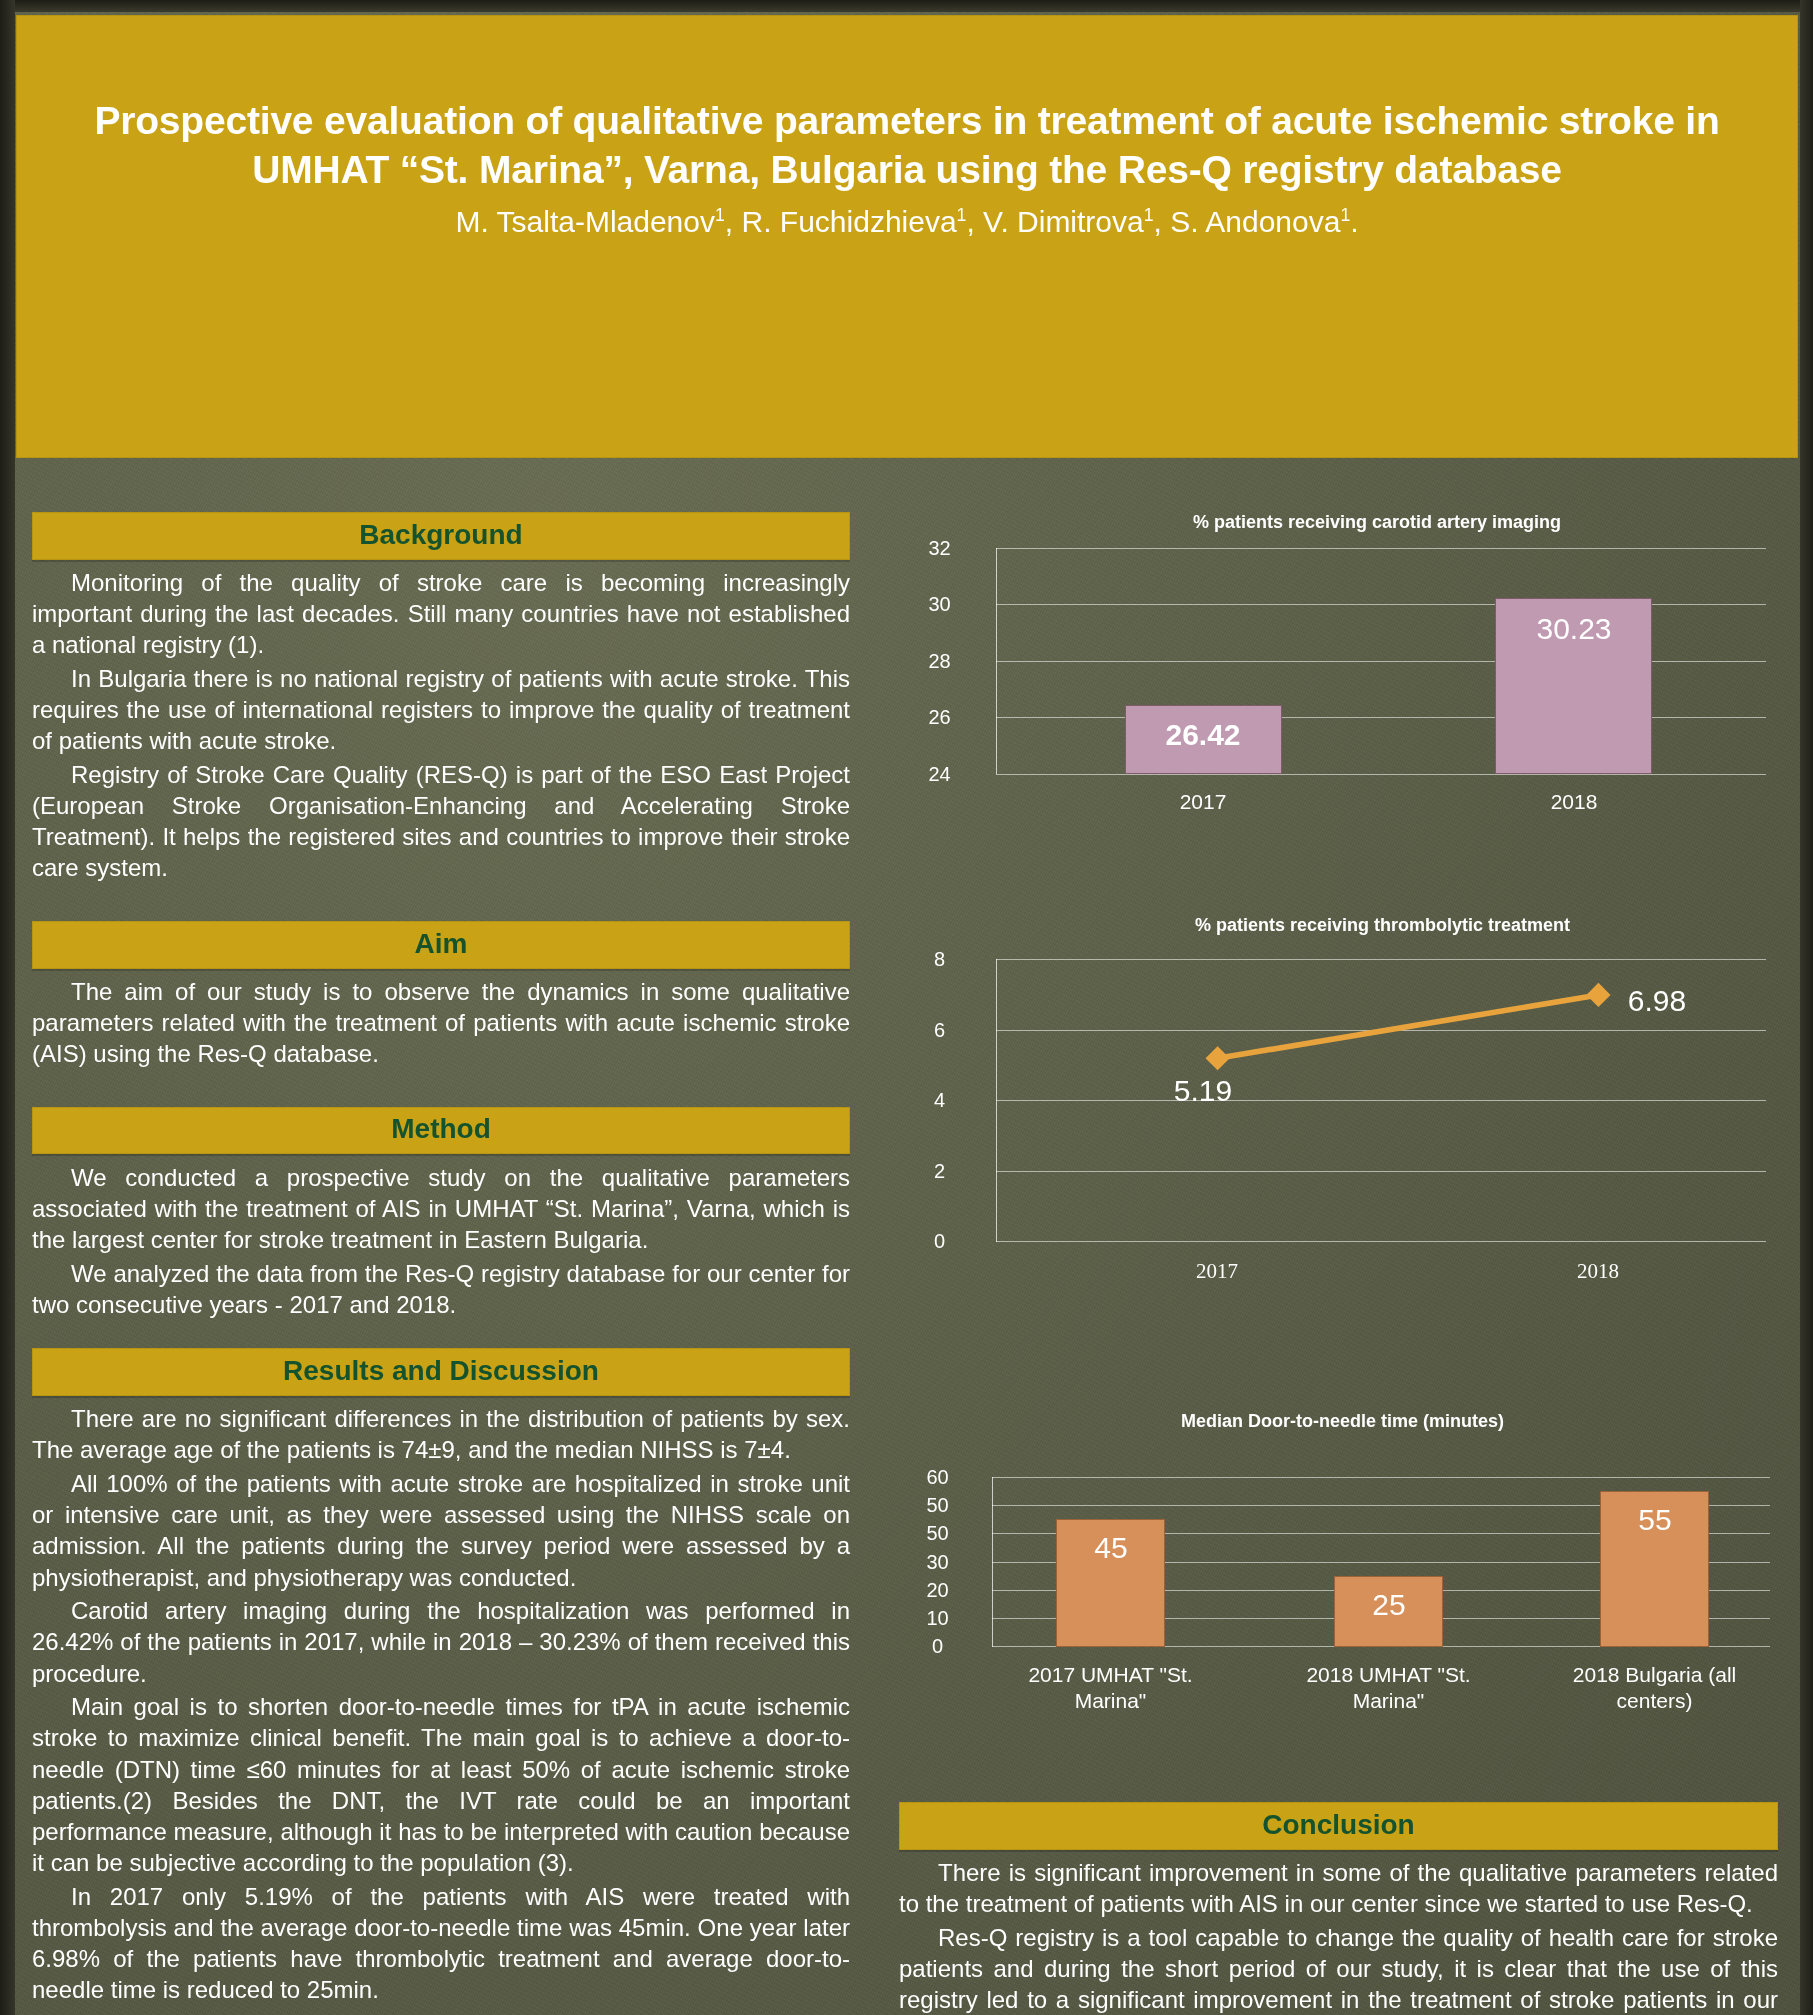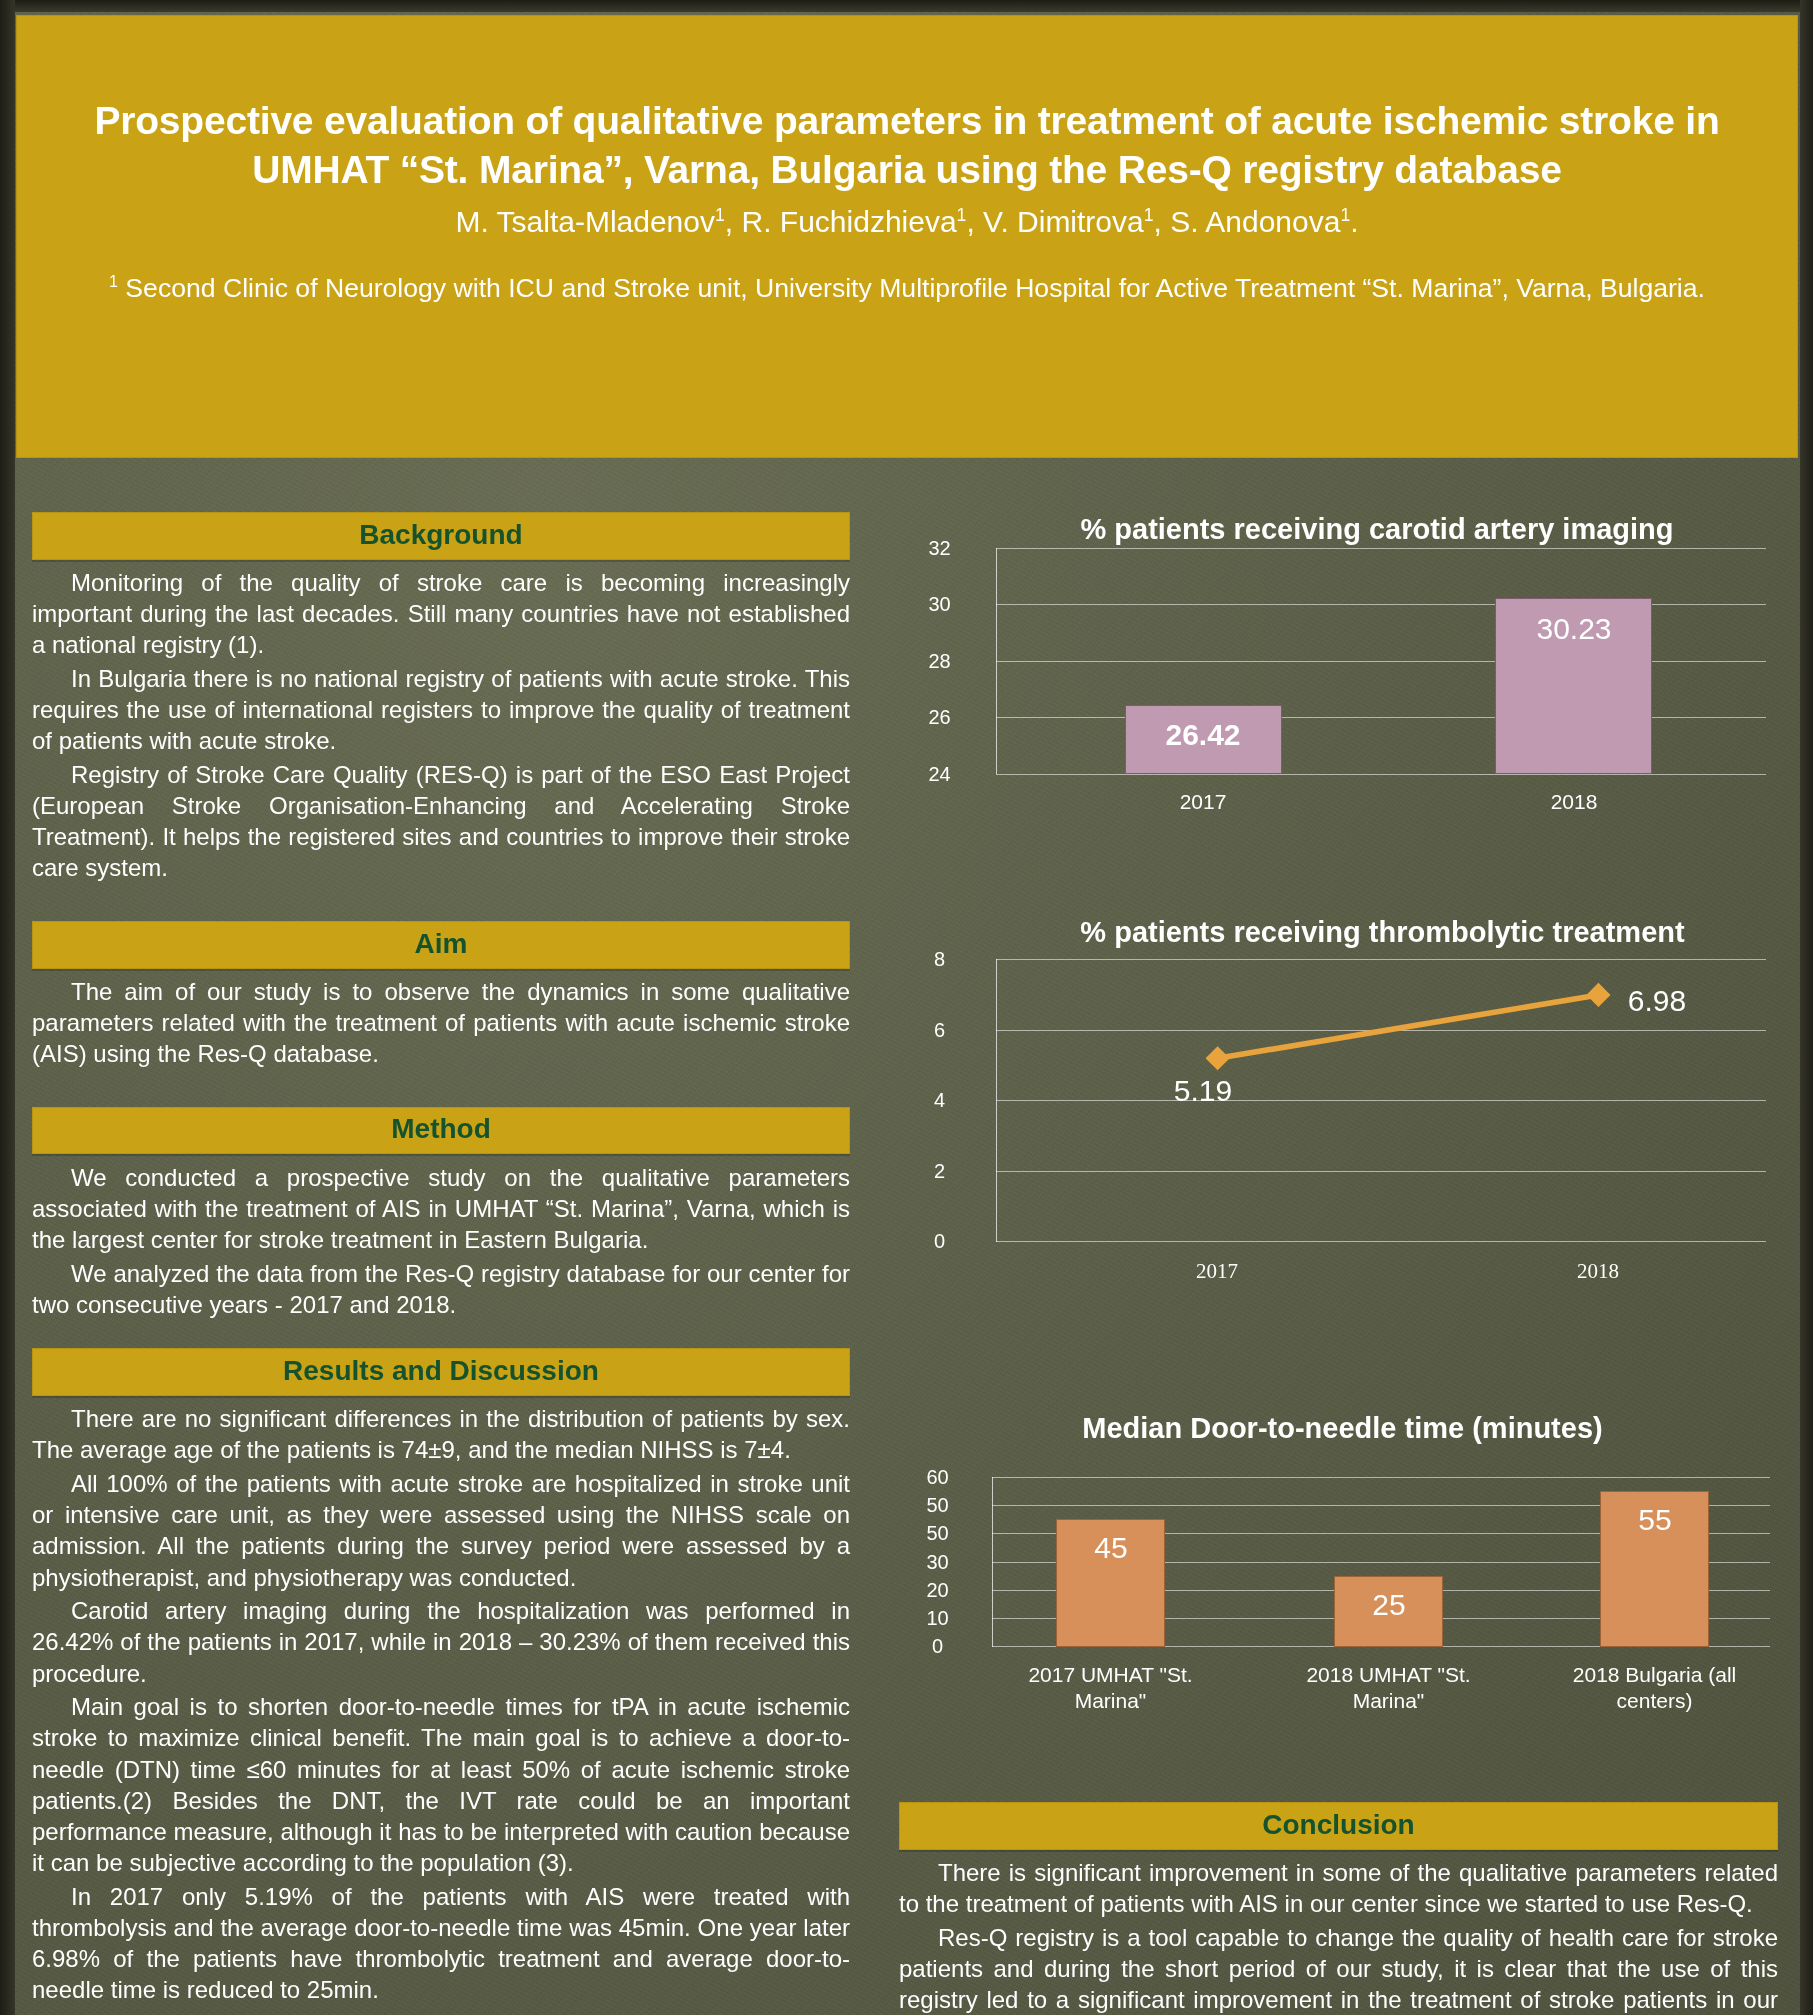--- a/index.html
+++ b/index.html
@@ -110,21 +110,21 @@
     margin: 0 0 2.4px 0;
     text-indent: 39px;
   }
   .gap-lg { height: 35px; }
   .gap-md { height: 26px; }
 
   
   .chart-block { position: relative; }
   .chart-title {
     color: #ffffff;
-    font-size: 29px;
+    font-size: 18px;
     font-weight: bold;
     text-align: center;
     line-height: 1.22;
     margin-bottom: 2.4px;
   }
   .plot {
     position: relative;
     width: 100%;
   }
   .axis-label {
@@ -169,21 +169,20 @@
 <div class="poster">
 
   <div class="edge-top"></div>
 
   <div class="edge-left"></div>
   <div class="edge-right"></div>
 
   <div class="header">
     <h1>Prospective evaluation of qualitative parameters in treatment of acute ischemic stroke in UMHAT “St. Marina”, Varna, Bulgaria using the Res-Q registry database</h1>
     <div class="authors">M. Tsalta-Mladenov<sup>1</sup>, R. Fuchidzhieva<sup>1</sup>, V. Dimitrova<sup>1</sup>, S. Andonova<sup>1</sup>.</div>
-    <div class="affil"><sup>1</sup> Second Clinic of Neurology with ICU and Stroke unit, University Multiprofile Hospital for Active Treatment “St. Marina”, Varna, Bulgaria.</div>
   </div>
 
   <div class="col-left">
 
     <div class="section-title">Background</div>
     <div class="body-text">
       <p>Monitoring of the quality of stroke care is becoming increasingly important during the last decades. Still many countries have not established a national registry (1).</p>
       <p>In Bulgaria there is no national registry of patients with acute stroke. This requires the use of international registers to improve the quality of treatment of patients with acute stroke.</p>
       <p>Registry of Stroke Care Quality (RES-Q) is part of the ESO East Project (European Stroke Organisation-Enhancing and Accelerating Stroke Treatment). It helps the registered sites and countries to improve their stroke care system.</p>
     </div>

